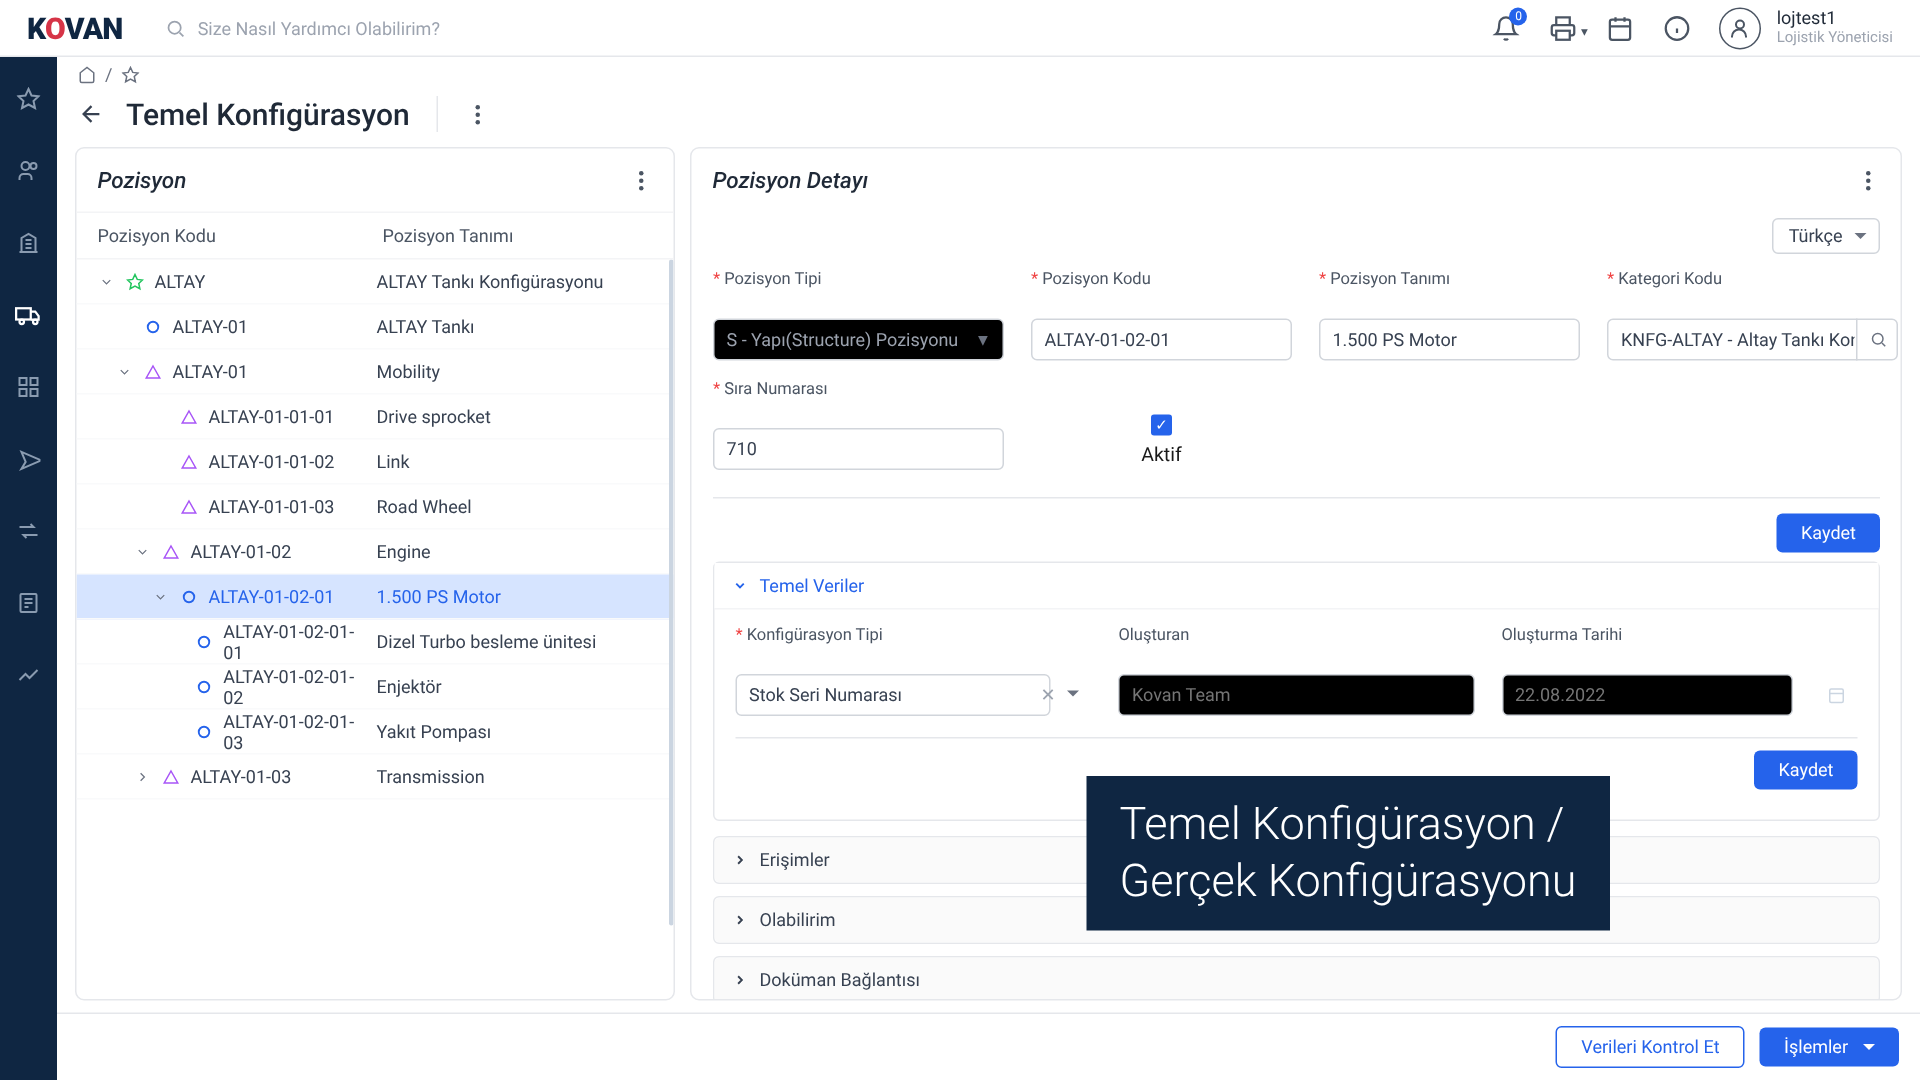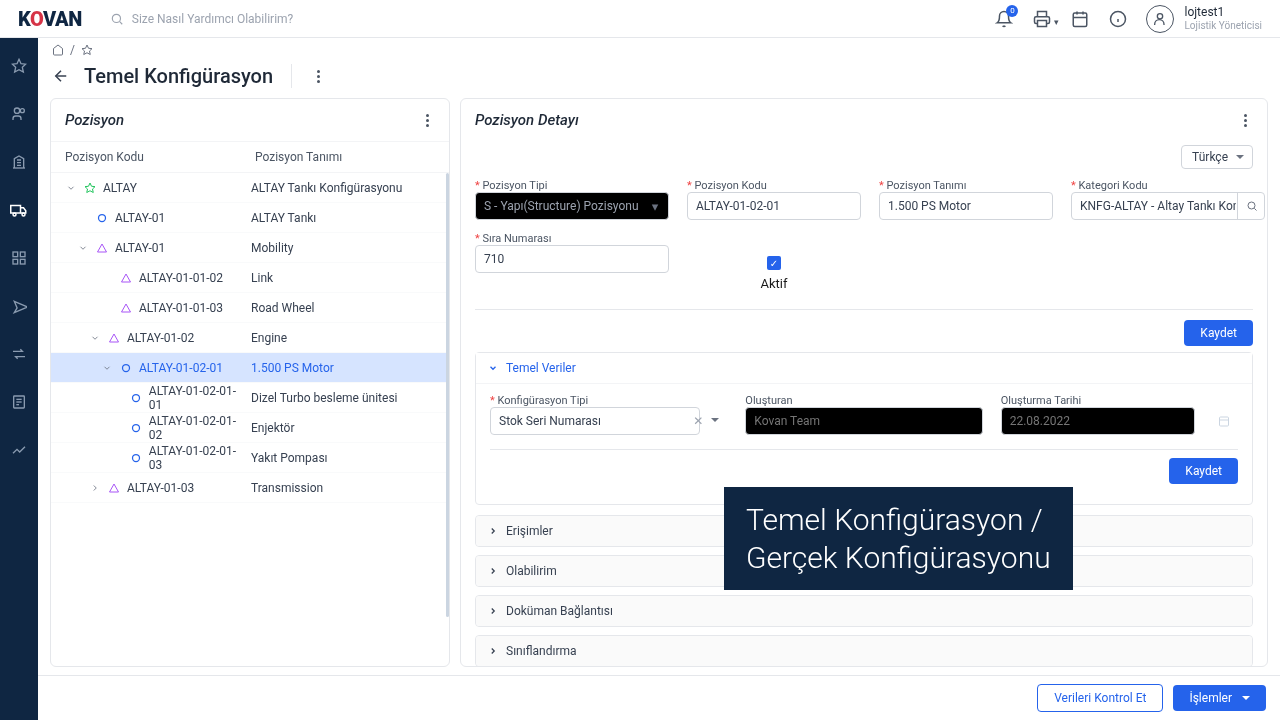--- a/index.html
+++ b/index.html
@@ -58,21 +58,21 @@
 .circ-ic svg { fill: none; stroke: #2563eb; stroke-width: 2; }
 .tree-row.selected .circ-ic svg { stroke: #2563eb; }
 
 
 .detail-body { flex: 1; overflow-y: auto; padding: 0 14px 14px; }
 .lang-row { display: flex; justify-content: flex-end; padding: 4px 0 10px; }
 .lang-select { border: 1px solid #d1d5db; border-radius: 4px; padding: 4px 24px 4px 10px; font-size: 12px; color: #374151; background: #fff; position: relative; }
 .lang-select::after { content: ""; position: absolute; right: 8px; top: 9px; border-left: 4px solid transparent; border-right: 4px solid transparent; border-top: 4px solid #6b7280; }
 
 .form-grid { display: grid; grid-template-columns: repeat(4, 1fr); gap: 12px 18px; margin-bottom: 8px; }
-.form-field { display: flex; flex-direction: column; gap: 0; }
+.form-field { display: flex; flex-direction: column; gap: 20px; }
 .form-label { font-size: 11px; color: #4b5563; }
 .req::before { content: "* "; color: #ef4444; }
 .form-input { height: 28px; border: 1px solid #d1d5db; border-radius: 4px; padding: 0 8px; font-size: 12px; color: #374151; background: #fff; }
 .form-input.disabled { background: #000000; color: #9ca3af; }
 .form-input.withbtn { padding-right: 28px; }
 .input-wrap { position: relative; }
 .input-btn { position: absolute; right: 0; top: 0; width: 28px; height: 28px; display: flex; align-items: center; justify-content: center; border-left: 1px solid #d1d5db; color: #6b7280; cursor: pointer; }
 .check-row { display: flex; align-items: center; gap: 6px; padding-top: 24px; }
 .checkbox { width: 14px; height: 14px; background: #2563eb; border-radius: 2px; display: flex; align-items: center; justify-content: center; color: #fff; font-size: 10px; }
 
@@ -321,20 +321,32 @@
                 <div class="cell2">Mobility</div>
               </div>
               <div class="tree-row">
                 <div class="cell1" style="padding-left: 50px;">
                   <span class="chevron"></span>
                   <span class="node-icon tri-ic">
                     <svg width="12" height="12" viewBox="0 0 24 24">
                       <polygon points="12 4 21 20 3 20" fill="none" stroke="#a855f7" stroke-width="2"></polygon>
                     </svg>
                   </span>
+                  <span>ALTAY-01-01-01</span>
+                </div>
+                <div class="cell2">Drive sprocket</div>
+              </div>
+              <div class="tree-row">
+                <div class="cell1" style="padding-left: 50px;">
+                  <span class="chevron"></span>
+                  <span class="node-icon tri-ic">
+                    <svg width="12" height="12" viewBox="0 0 24 24">
+                      <polygon points="12 4 21 20 3 20" fill="none" stroke="#a855f7" stroke-width="2"></polygon>
+                    </svg>
+                  </span>
                   <span>ALTAY-01-01-02</span>
                 </div>
                 <div class="cell2">Link</div>
               </div>
               <div class="tree-row">
                 <div class="cell1" style="padding-left: 50px;">
                   <span class="chevron"></span>
                   <span class="node-icon tri-ic">
                     <svg width="12" height="12" viewBox="0 0 24 24">
                       <polygon points="12 4 21 20 3 20" fill="none" stroke="#a855f7" stroke-width="2"></polygon>
@@ -557,21 +569,21 @@
                 <div class="accordion">
                   <div class="acc-head">
                     <svg width="10" height="10" viewBox="0 0 24 24" fill="none" stroke="currentColor" stroke-width="3">
                       <polyline points="9 6 15 12 9 18"></polyline>
                     </svg>
                     <span>Sınıflandırma</span>
                   </div>
                 </div>
               </div>
 
-            <div class="caption" style="left:263px; top:346px;">
+            <div class="caption" style="left:263px; top:376px;">
               <div>Temel Konfigürasyon /</div>
               <div>Gerçek Konfigürasyonu</div>
             </div>
           </div>
         </div>
       </div>
 
       <div class="bottom-bar">
         <button class="btn btn-outline">Verileri Kontrol Et</button>
         <button class="btn btn-drop">

